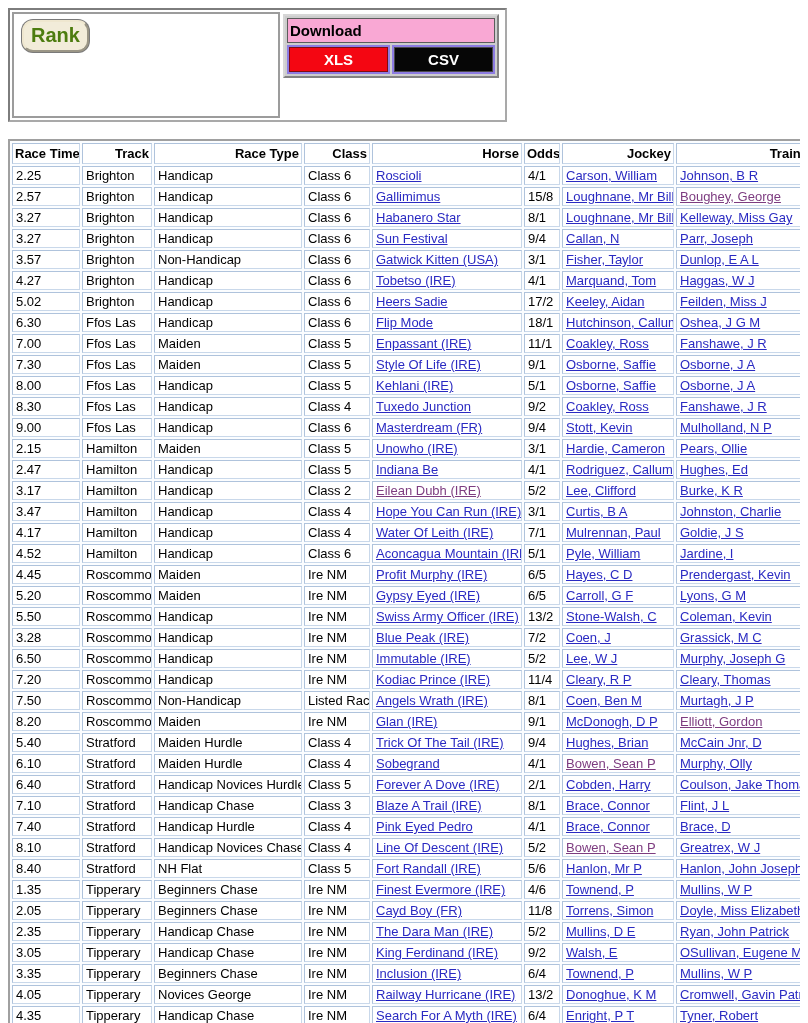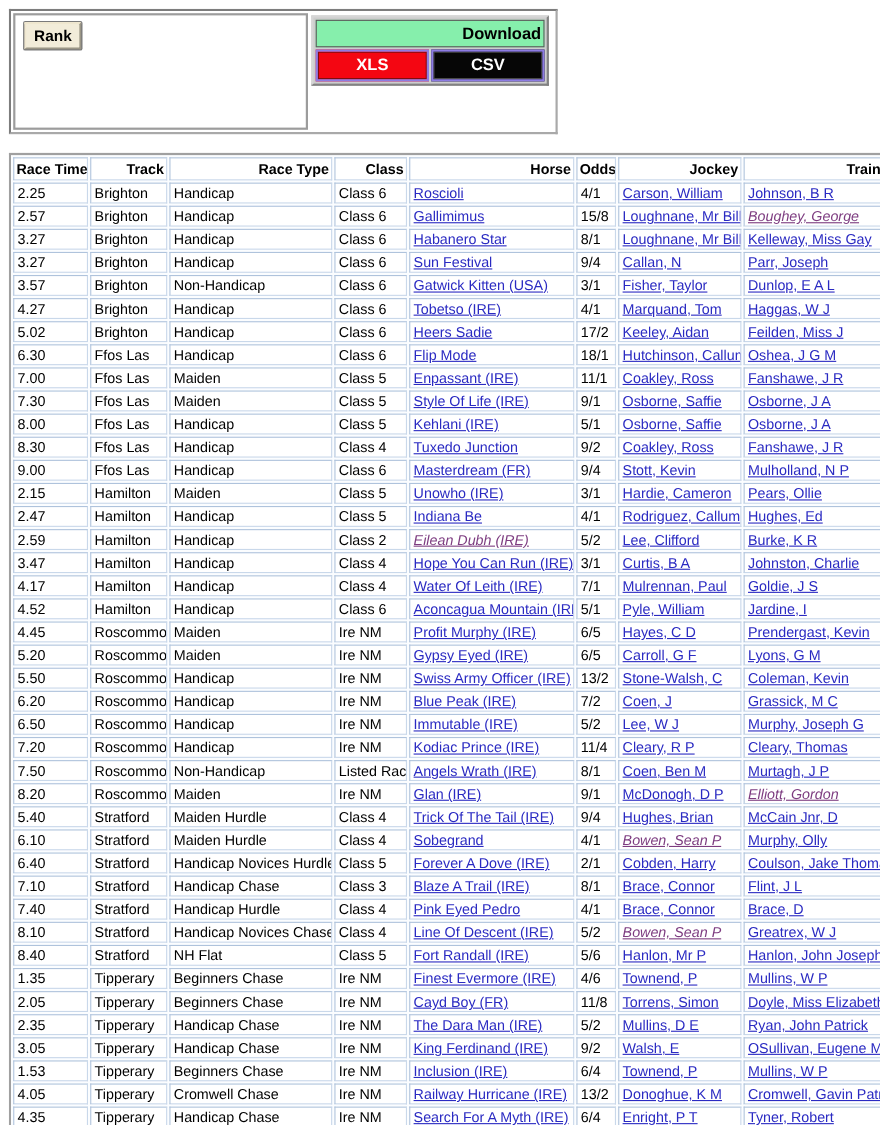--- a/index.html
+++ b/index.html
@@ -29,47 +29,47 @@
     flex:1;
     border:2px solid #9c9c9c;
     padding:6px 8px 4px 8px;
     font-size:15px;
     line-height:1.25;
   }
   .criteria-line{margin:4px 0 16px 0;}
   .btn-row{margin:0 0 4px 0;}
   .small-btn{
     font-family:"Liberation Sans", sans-serif;
-    font-size:14px;
+    font-size:20px;
     font-weight:bold;
-    color:#000000;
+    color:#4d7c0f;
     background:var(--cream);
     border:2px outset #efe7cf;
     box-shadow:0 0 0 1px #7a7a7a;
-    border-radius:1px;
+    border-radius:11px;
     padding:2px 7px 3px 7px;
     margin-right:5px;
     cursor:pointer;
   }
   .download-cell{
     width:220px;
     margin-left:3px;
     padding-top:2px;
   }
   .download-table{
     width:216px;
     border:2px outset #d6d6d6;
     background:#cdcdcd;
     border-spacing:2px;
     border-collapse:separate;
   }
   .download-header{
-    background:#86efac;
+    background:#f9a8d4;
     border:1px solid #5c5c5c;
-    text-align:right;
+    text-align:left;
     font-weight:bold;
     font-size:15px;
     padding:3px 2px;
   }
   .dl-btn{
     width:100%;
     font-family:"Liberation Sans", sans-serif;
     font-size:15px;
     font-weight:bold;
     color:#fff;
@@ -104,21 +104,21 @@
   }
   .races th{
     font-weight:bold;
     text-align:right;
     padding:2px 2px;
   }
   .lnk{
     color:var(--link);
     text-decoration:underline;
   }
-  .lnk.visited{color:var(--visited);font-style:italic;}
+  .lnk.visited{color:var(--visited);}
 </style>
 </head>
 <body>
 
 <div class="top-wrapper">
   <div class="criteria-box">
     <div class="btn-row">
       <button class="small-btn">Rank</button>
     </div>
   </div>
@@ -309,21 +309,21 @@
     <td>2.47</td>
     <td>Hamilton</td>
     <td>Handicap</td>
     <td>Class 5</td>
     <td><a href="#" class="lnk">Indiana Be</a></td>
     <td>4/1</td>
     <td><a href="#" class="lnk">Rodriguez, Callum</a></td>
     <td><a href="#" class="lnk">Hughes, Ed</a></td>
   </tr>
       <tr>
-    <td>2.59</td>
+    <td>3.17</td>
     <td>Hamilton</td>
     <td>Handicap</td>
     <td>Class 2</td>
     <td><a href="#" class="lnk visited">Eilean Dubh (IRE)</a></td>
     <td>5/2</td>
     <td><a href="#" class="lnk">Lee, Clifford</a></td>
     <td><a href="#" class="lnk">Burke, K R</a></td>
   </tr>
       <tr>
     <td>3.47</td>
@@ -379,21 +379,21 @@
     <td>5.50</td>
     <td>Roscommon</td>
     <td>Handicap</td>
     <td>Ire NM</td>
     <td><a href="#" class="lnk">Swiss Army Officer (IRE)</a></td>
     <td>13/2</td>
     <td><a href="#" class="lnk">Stone-Walsh, C</a></td>
     <td><a href="#" class="lnk">Coleman, Kevin</a></td>
   </tr>
       <tr>
-    <td>6.20</td>
+    <td>3.28</td>
     <td>Roscommon</td>
     <td>Handicap</td>
     <td>Ire NM</td>
     <td><a href="#" class="lnk">Blue Peak (IRE)</a></td>
     <td>7/2</td>
     <td><a href="#" class="lnk">Coen, J</a></td>
     <td><a href="#" class="lnk">Grassick, M C</a></td>
   </tr>
       <tr>
     <td>6.50</td>
@@ -539,33 +539,33 @@
     <td>3.05</td>
     <td>Tipperary</td>
     <td>Handicap Chase</td>
     <td>Ire NM</td>
     <td><a href="#" class="lnk">King Ferdinand (IRE)</a></td>
     <td>9/2</td>
     <td><a href="#" class="lnk">Walsh, E</a></td>
     <td><a href="#" class="lnk">OSullivan, Eugene M</a></td>
   </tr>
       <tr>
-    <td>1.53</td>
+    <td>3.35</td>
     <td>Tipperary</td>
     <td>Beginners Chase</td>
     <td>Ire NM</td>
     <td><a href="#" class="lnk">Inclusion (IRE)</a></td>
     <td>6/4</td>
     <td><a href="#" class="lnk">Townend, P</a></td>
     <td><a href="#" class="lnk">Mullins, W P</a></td>
   </tr>
       <tr>
     <td>4.05</td>
     <td>Tipperary</td>
-    <td>Cromwell Chase</td>
+    <td>Novices George</td>
     <td>Ire NM</td>
     <td><a href="#" class="lnk">Railway Hurricane (IRE)</a></td>
     <td>13/2</td>
     <td><a href="#" class="lnk">Donoghue, K M</a></td>
     <td><a href="#" class="lnk">Cromwell, Gavin Patrick</a></td>
   </tr>
       <tr>
     <td>4.35</td>
     <td>Tipperary</td>
     <td>Handicap Chase</td>

